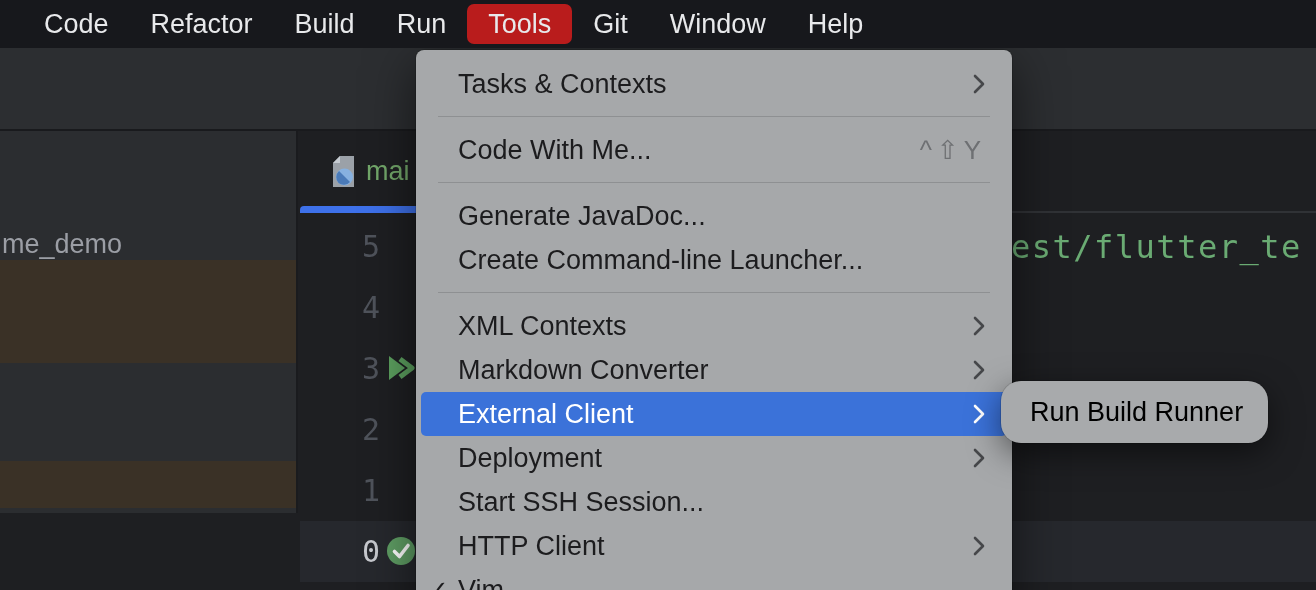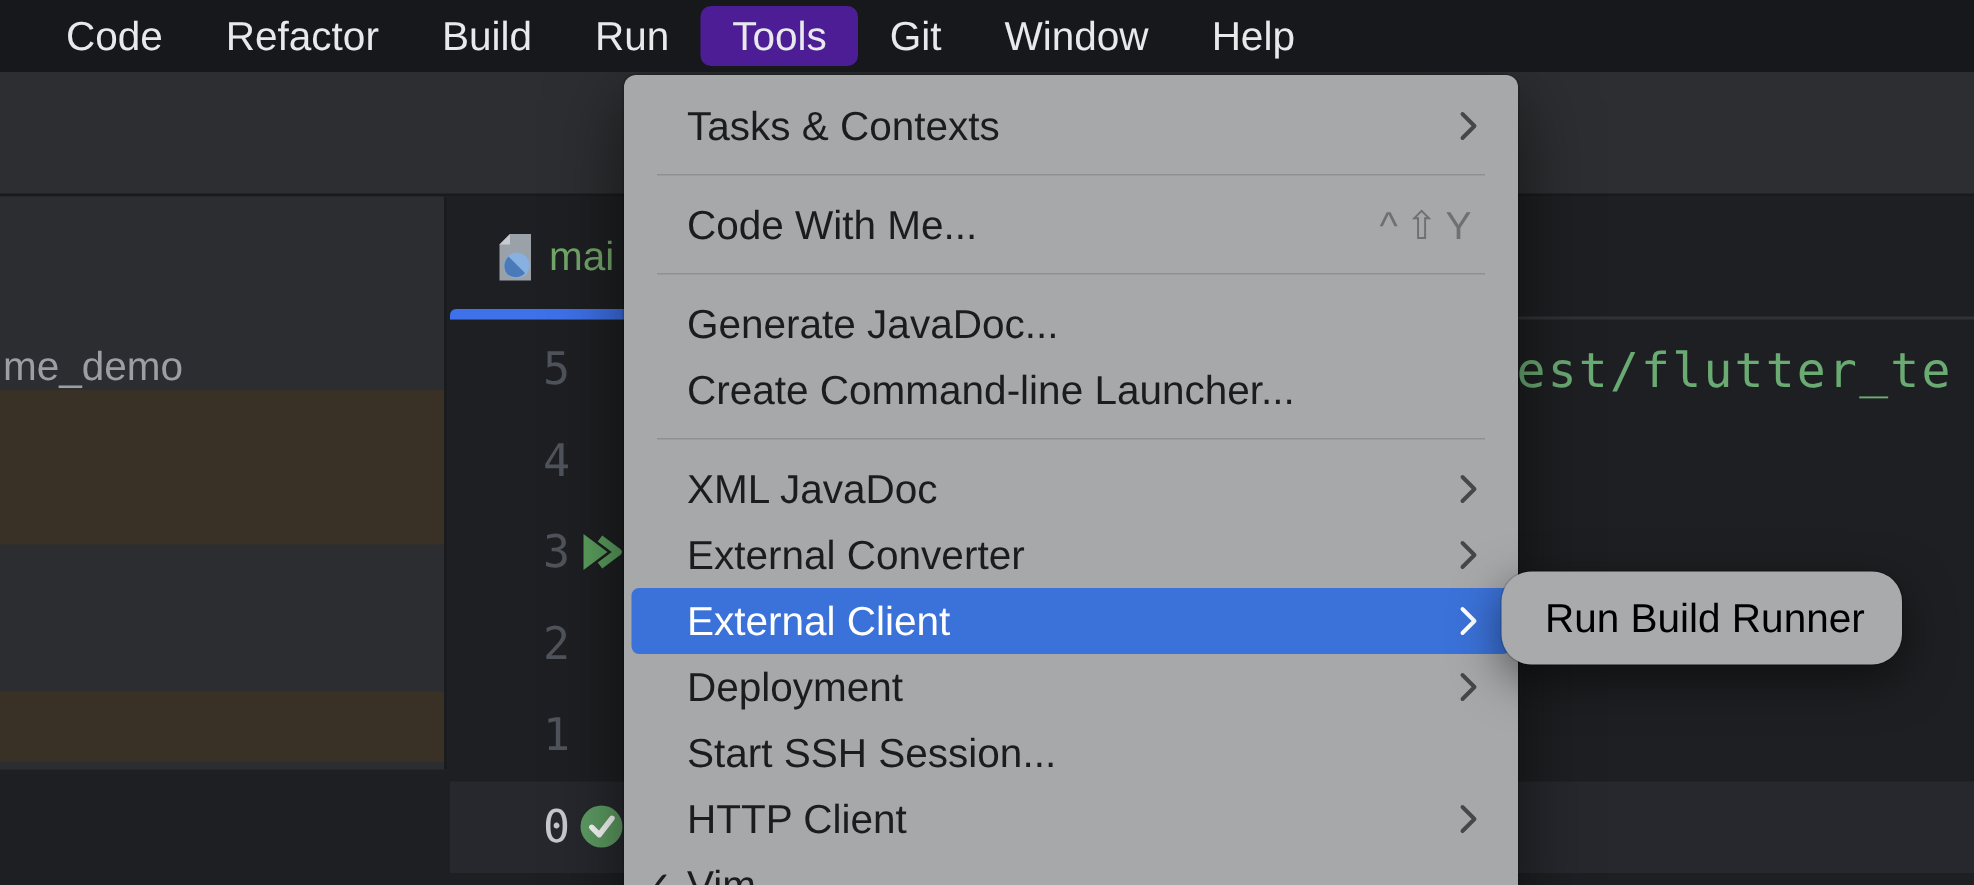--- a/index.html
+++ b/index.html
@@ -21,21 +21,21 @@
     z-index: 50;
   }
   .menubar-item {
     height: 40px; margin-top: 0;
     display: flex; align-items: center;
     padding: 0 21px;
     color: #e8e9eb; font-size: 27px;
     border-radius: 7px;
     white-space: nowrap;
   }
-  .menubar-item.active { background: #4c1d95; }
+  .menubar-item.active { background: #b91c1c; }
 
   
   .toolbar-strip {
     position: absolute; left: 0; top: 48px; width: 1316px; height: 83px;
     background: #2c2e31;
     border-bottom: 2px solid #191a1d;
     z-index: 1;
   }
 
   
@@ -216,29 +216,29 @@
     </div>
     <div class="menu-separator"></div>
     <div class="menu-item">
       <span class="label">Generate JavaDoc...</span>
     </div>
     <div class="menu-item">
       <span class="label">Create Command-line Launcher...</span>
     </div>
     <div class="menu-separator"></div>
     <div class="menu-item">
-      <span class="label">XML JavaDoc</span>
-      <span class="chev">
-        <svg width="14" height="22" viewBox="0 0 14 22">
-          <path d="M3 3 L11 11 L3 19" fill="none" stroke="currentColor" stroke-width="2.6" stroke-linecap="round" stroke-linejoin="round"></path>
-        </svg>
-      </span>
-    </div>
-    <div class="menu-item">
-      <span class="label">External Converter</span>
+      <span class="label">XML Contexts</span>
+      <span class="chev">
+        <svg width="14" height="22" viewBox="0 0 14 22">
+          <path d="M3 3 L11 11 L3 19" fill="none" stroke="currentColor" stroke-width="2.6" stroke-linecap="round" stroke-linejoin="round"></path>
+        </svg>
+      </span>
+    </div>
+    <div class="menu-item">
+      <span class="label">Markdown Converter</span>
       <span class="chev">
         <svg width="14" height="22" viewBox="0 0 14 22">
           <path d="M3 3 L11 11 L3 19" fill="none" stroke="currentColor" stroke-width="2.6" stroke-linecap="round" stroke-linejoin="round"></path>
         </svg>
       </span>
     </div>
     <div class="menu-item highlighted">
       <span class="label">External Client</span>
       <span class="chev">
         <svg width="14" height="22" viewBox="0 0 14 22">

